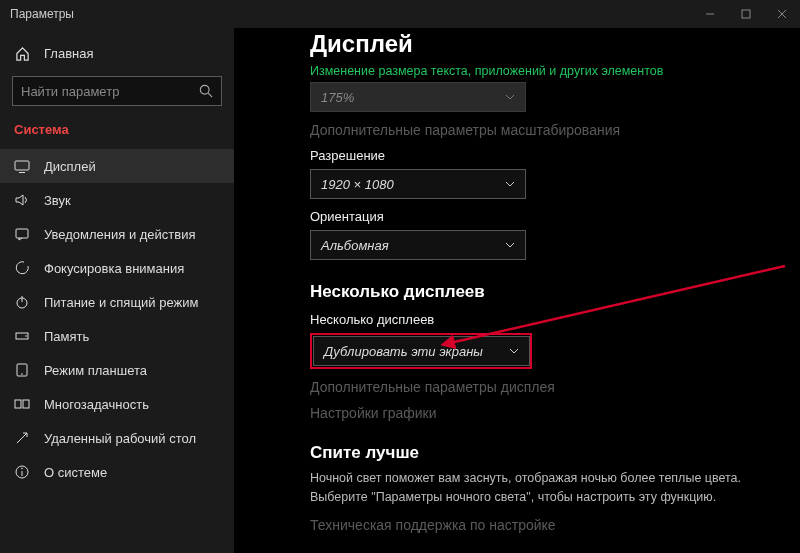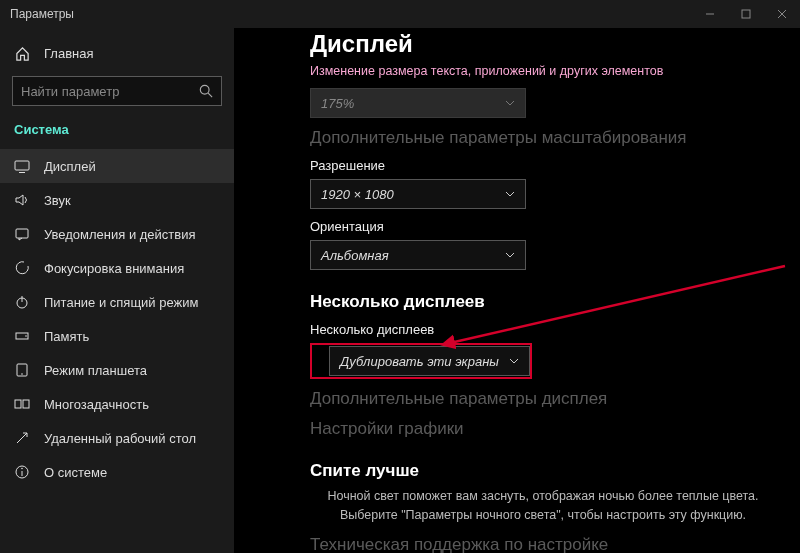--- a/index.html
+++ b/index.html
@@ -73,41 +73,41 @@
     outline: none;
     color: #aaa;
     font-size: 13px;
     width: 160px;
   }
   .sidebar .search input::placeholder { color: #888; }
   .sidebar .category {
     padding: 8px 14px 12px 14px;
     font-weight: 600;
     font-size: 13px;
-    color: #5eead4;
+    color: #ef4444;
   }
   .sidebar .nav .row { cursor: pointer; }
   .sidebar .nav .row.active { background: #2d2d2d; }
   .main {
     flex: 1;
     background: #000;
     padding: 2px 24px 0 30px;
     overflow: hidden;
     position: relative;
   }
   .main h1 {
     font-size: 24px;
     font-weight: 600;
     margin-bottom: 2px;
     color: #fff;
   }
   .section-label {
     font-size: 12.5px;
-    color: #f9a8d4;
-    margin: 6px 0 10px 0;
+    color: #22c55e;
+    margin: 6px 0 4px 0;
   }
   .field-label {
     font-size: 13px;
     color: #eee;
     margin: 10px 0 6px 0;
   }
   .select {
     width: 216px;
     height: 30px;
     border: 1px solid #555;
@@ -119,47 +119,46 @@
     color: #ddd;
     font-size: 13px;
     font-style: italic;
   }
   .select.disabled {
     background: #2a2a2a;
     color: #888;
     border-color: #3a3a3a;
   }
   .link {
-    font-size: 17px;
+    font-size: 14px;
     color: #5a5a5a;
     margin: 10px 0;
   }
   .section-head {
     font-size: 17px;
     font-weight: 600;
     margin: 22px 0 6px 0;
     color: #fff;
   }
   .para {
     font-size: 12.5px;
     color: #bbb;
     line-height: 1.5;
     margin: 6px 0;
     max-width: 480px;
-    text-align: center;
   }
   .highlight-box {
     border: 2.5px solid #d4002a;
     width: 222px;
     height: 36px;
     display: flex;
     align-items: center;
     padding-left: 0;
   }
-  .highlight-box .select { border-color: #555; width: 246px; margin-left: 17px; }
+  .highlight-box .select { border-color: #555; width: 246px; margin-left: 1px; }
   svg { display: block; }
   .chev { width: 10px; height: 10px; }
   
   .arrow-svg { position: absolute; pointer-events: none; }
 </style>
 </head>
 <body>
 
 <div class="titlebar">
   <span>Параметры</span>

